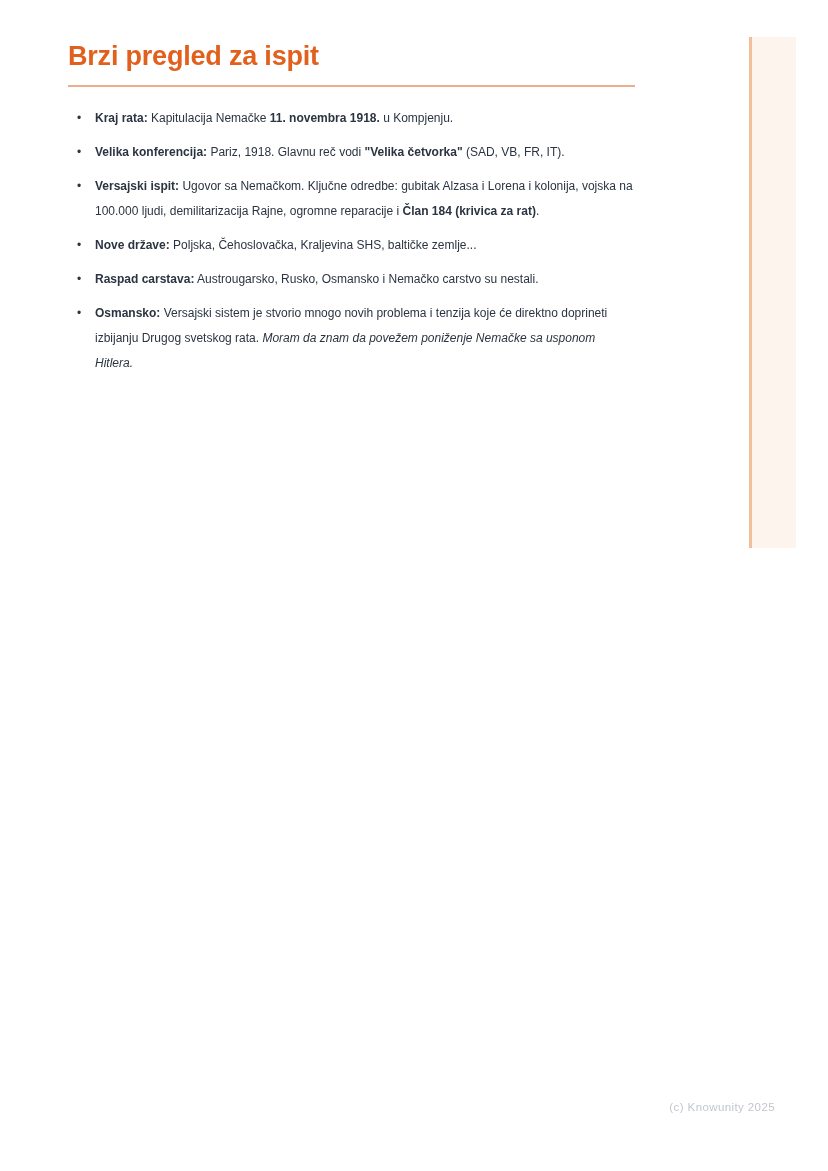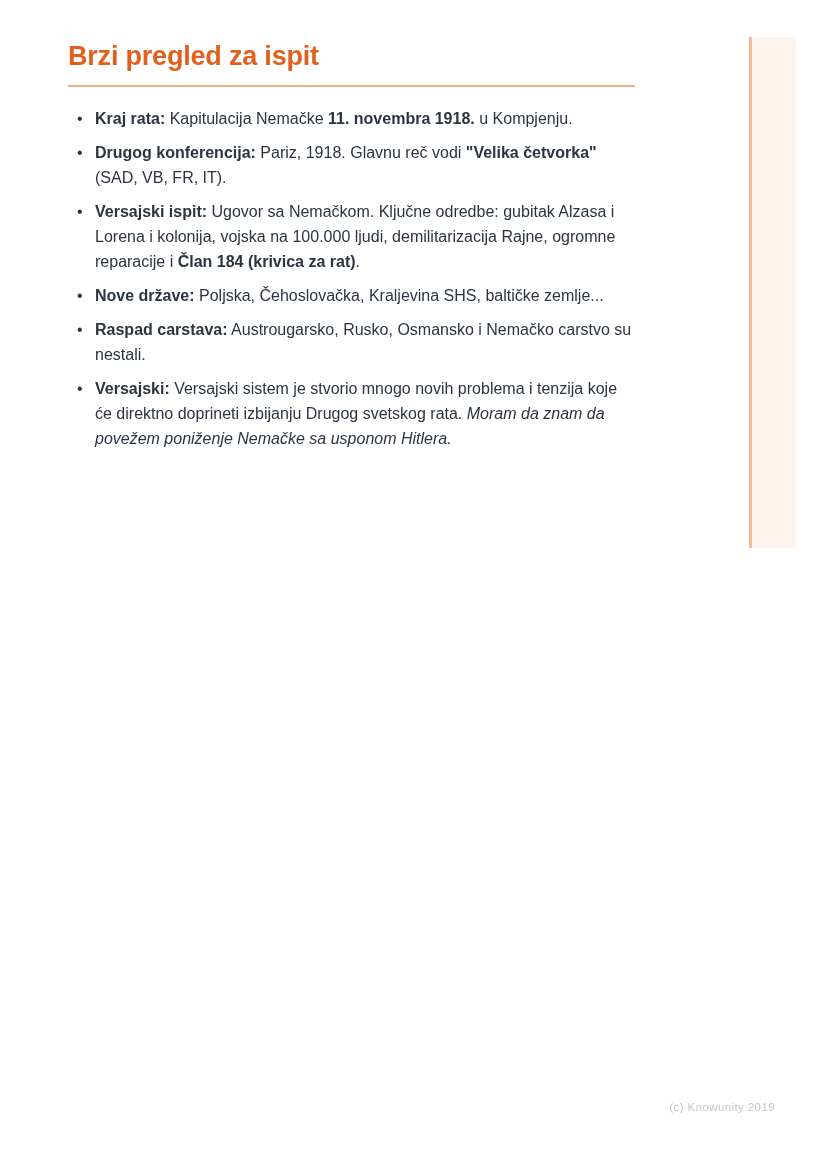--- a/index.html
+++ b/index.html
@@ -45,21 +45,21 @@
     margin-bottom: 19px;
   }
   ul.summary-list {
     list-style: none;
     margin: 0;
     padding: 0;
   }
   ul.summary-list li {
     display: flex;
     margin-bottom: 9px;
-    font-size: 16px;
+    font-size: 12px;
     line-height: 25px;
     color: var(--body-color, #2B3441);
   }
   .marker {
     flex: 0 0 27px;
     box-sizing: border-box;
     padding-left: 9px;
     color: var(--body-color, #2B3441);
   }
   .marker::before {
@@ -86,35 +86,35 @@
   <div class="content">
     <h1 class="page-title">Brzi pregled za ispit</h1>
     <div class="divider"></div>
     <ul class="summary-list">
         <li>
           <span class="marker"></span>
           <span class="item-text"><span class="b">Kraj rata:</span><span> Kapitulacija Nemačke </span><span class="b">11. novembra 1918.</span><span> u Kompjenju.</span></span>
         </li>
         <li>
           <span class="marker"></span>
-          <span class="item-text"><span class="b">Drugog konferencija:</span><span> Pariz, 1918. Glavnu reč vodi </span><span class="b">"Velika četvorka"</span><span> (SAD, VB, FR, IT).</span></span>
+          <span class="item-text"><span class="b">Velika konferencija:</span><span> Pariz, 1918. Glavnu reč vodi </span><span class="b">"Velika četvorka"</span><span> (SAD, VB, FR, IT).</span></span>
         </li>
         <li>
           <span class="marker"></span>
           <span class="item-text"><span class="b">Versajski ispit:</span><span> Ugovor sa Nemačkom. Ključne odredbe: gubitak Alzasa i Lorena i kolonija, vojska na 100.000 ljudi, demilitarizacija Rajne, ogromne reparacije i </span><span class="b">Član 184 (krivica za rat)</span><span>.</span></span>
         </li>
         <li>
           <span class="marker"></span>
           <span class="item-text"><span class="b">Nove države:</span><span> Poljska, Čehoslovačka, Kraljevina SHS, baltičke zemlje...</span></span>
         </li>
         <li>
           <span class="marker"></span>
           <span class="item-text"><span class="b">Raspad carstava:</span><span> Austrougarsko, Rusko, Osmansko i Nemačko carstvo su nestali.</span></span>
         </li>
         <li>
           <span class="marker"></span>
-          <span class="item-text"><span class="b">Versajski:</span><span> Versajski sistem je stvorio mnogo novih problema i tenzija koje će direktno doprineti izbijanju Drugog svetskog rata. </span><span class="i">Moram da znam da povežem poniženje Nemačke sa usponom Hitlera.</span></span>
+          <span class="item-text"><span class="b">Osmansko:</span><span> Versajski sistem je stvorio mnogo novih problema i tenzija koje će direktno doprineti izbijanju Drugog svetskog rata. </span><span class="i">Moram da znam da povežem poniženje Nemačke sa usponom Hitlera.</span></span>
         </li>
       </ul>
   </div>
 
-  <div class="footer">(c) Knowunity 2019</div>
+  <div class="footer">(c) Knowunity 2025</div>
 </div>
 
 </body></html>

